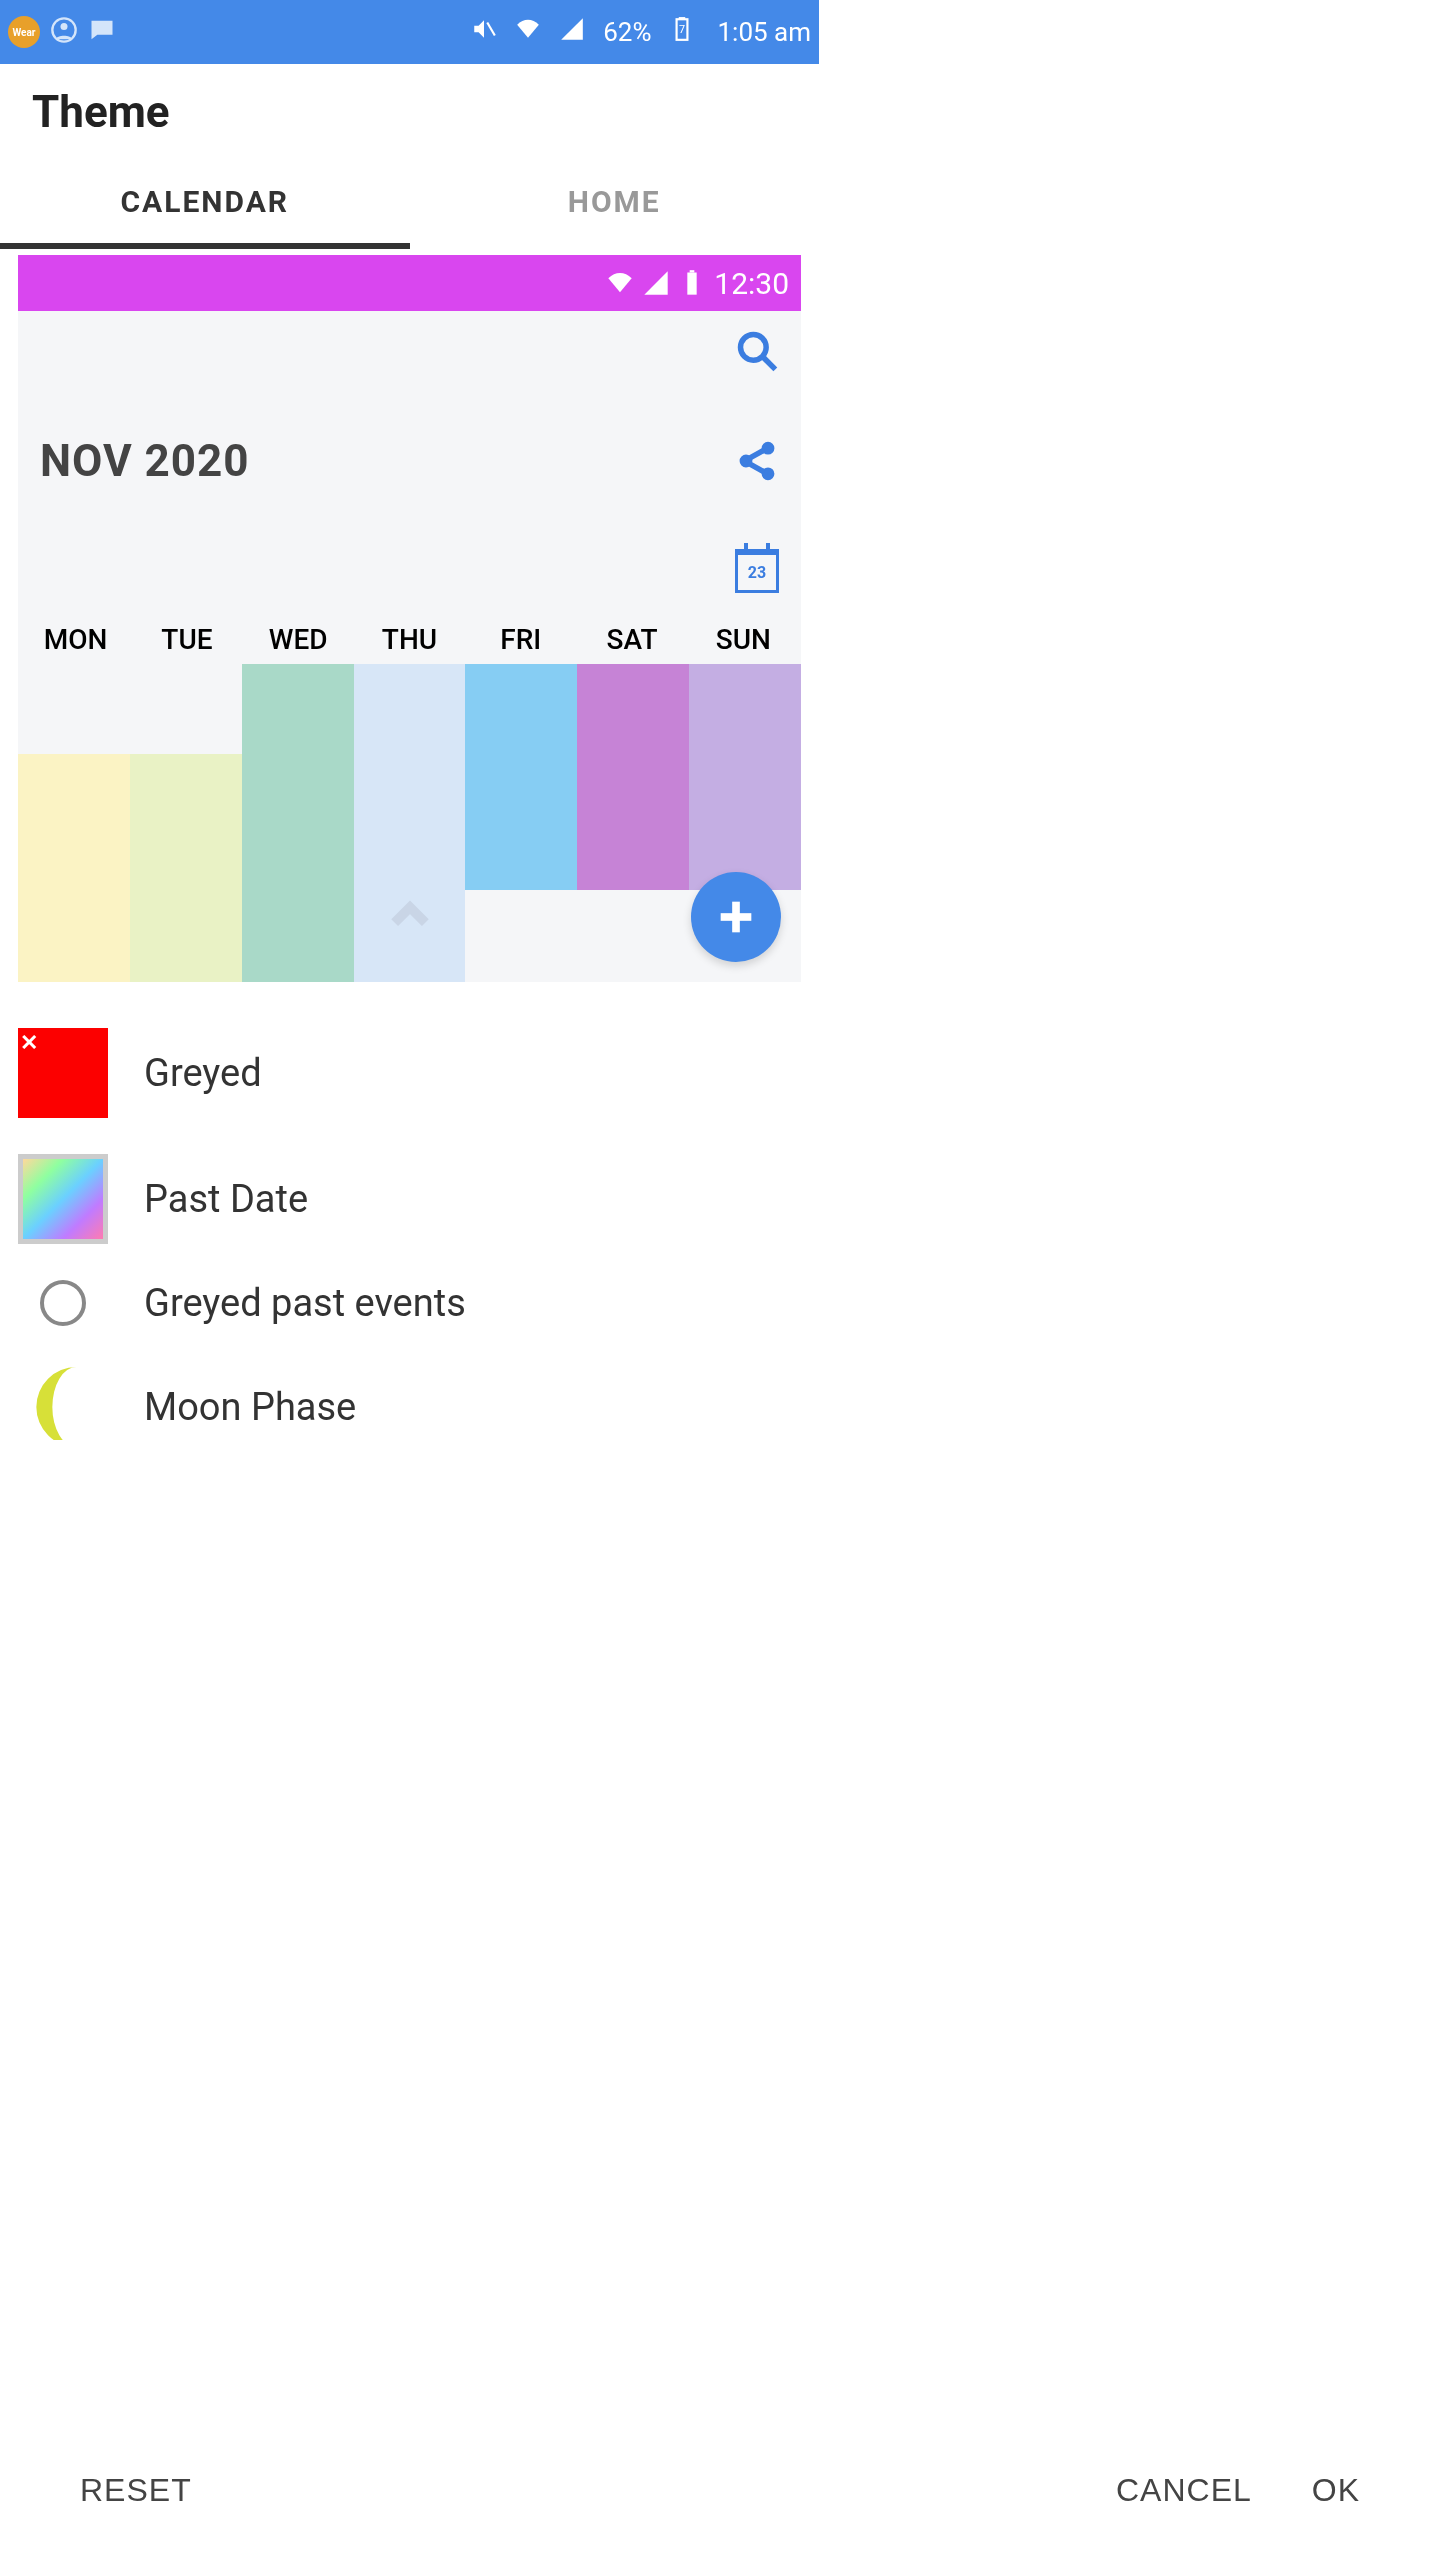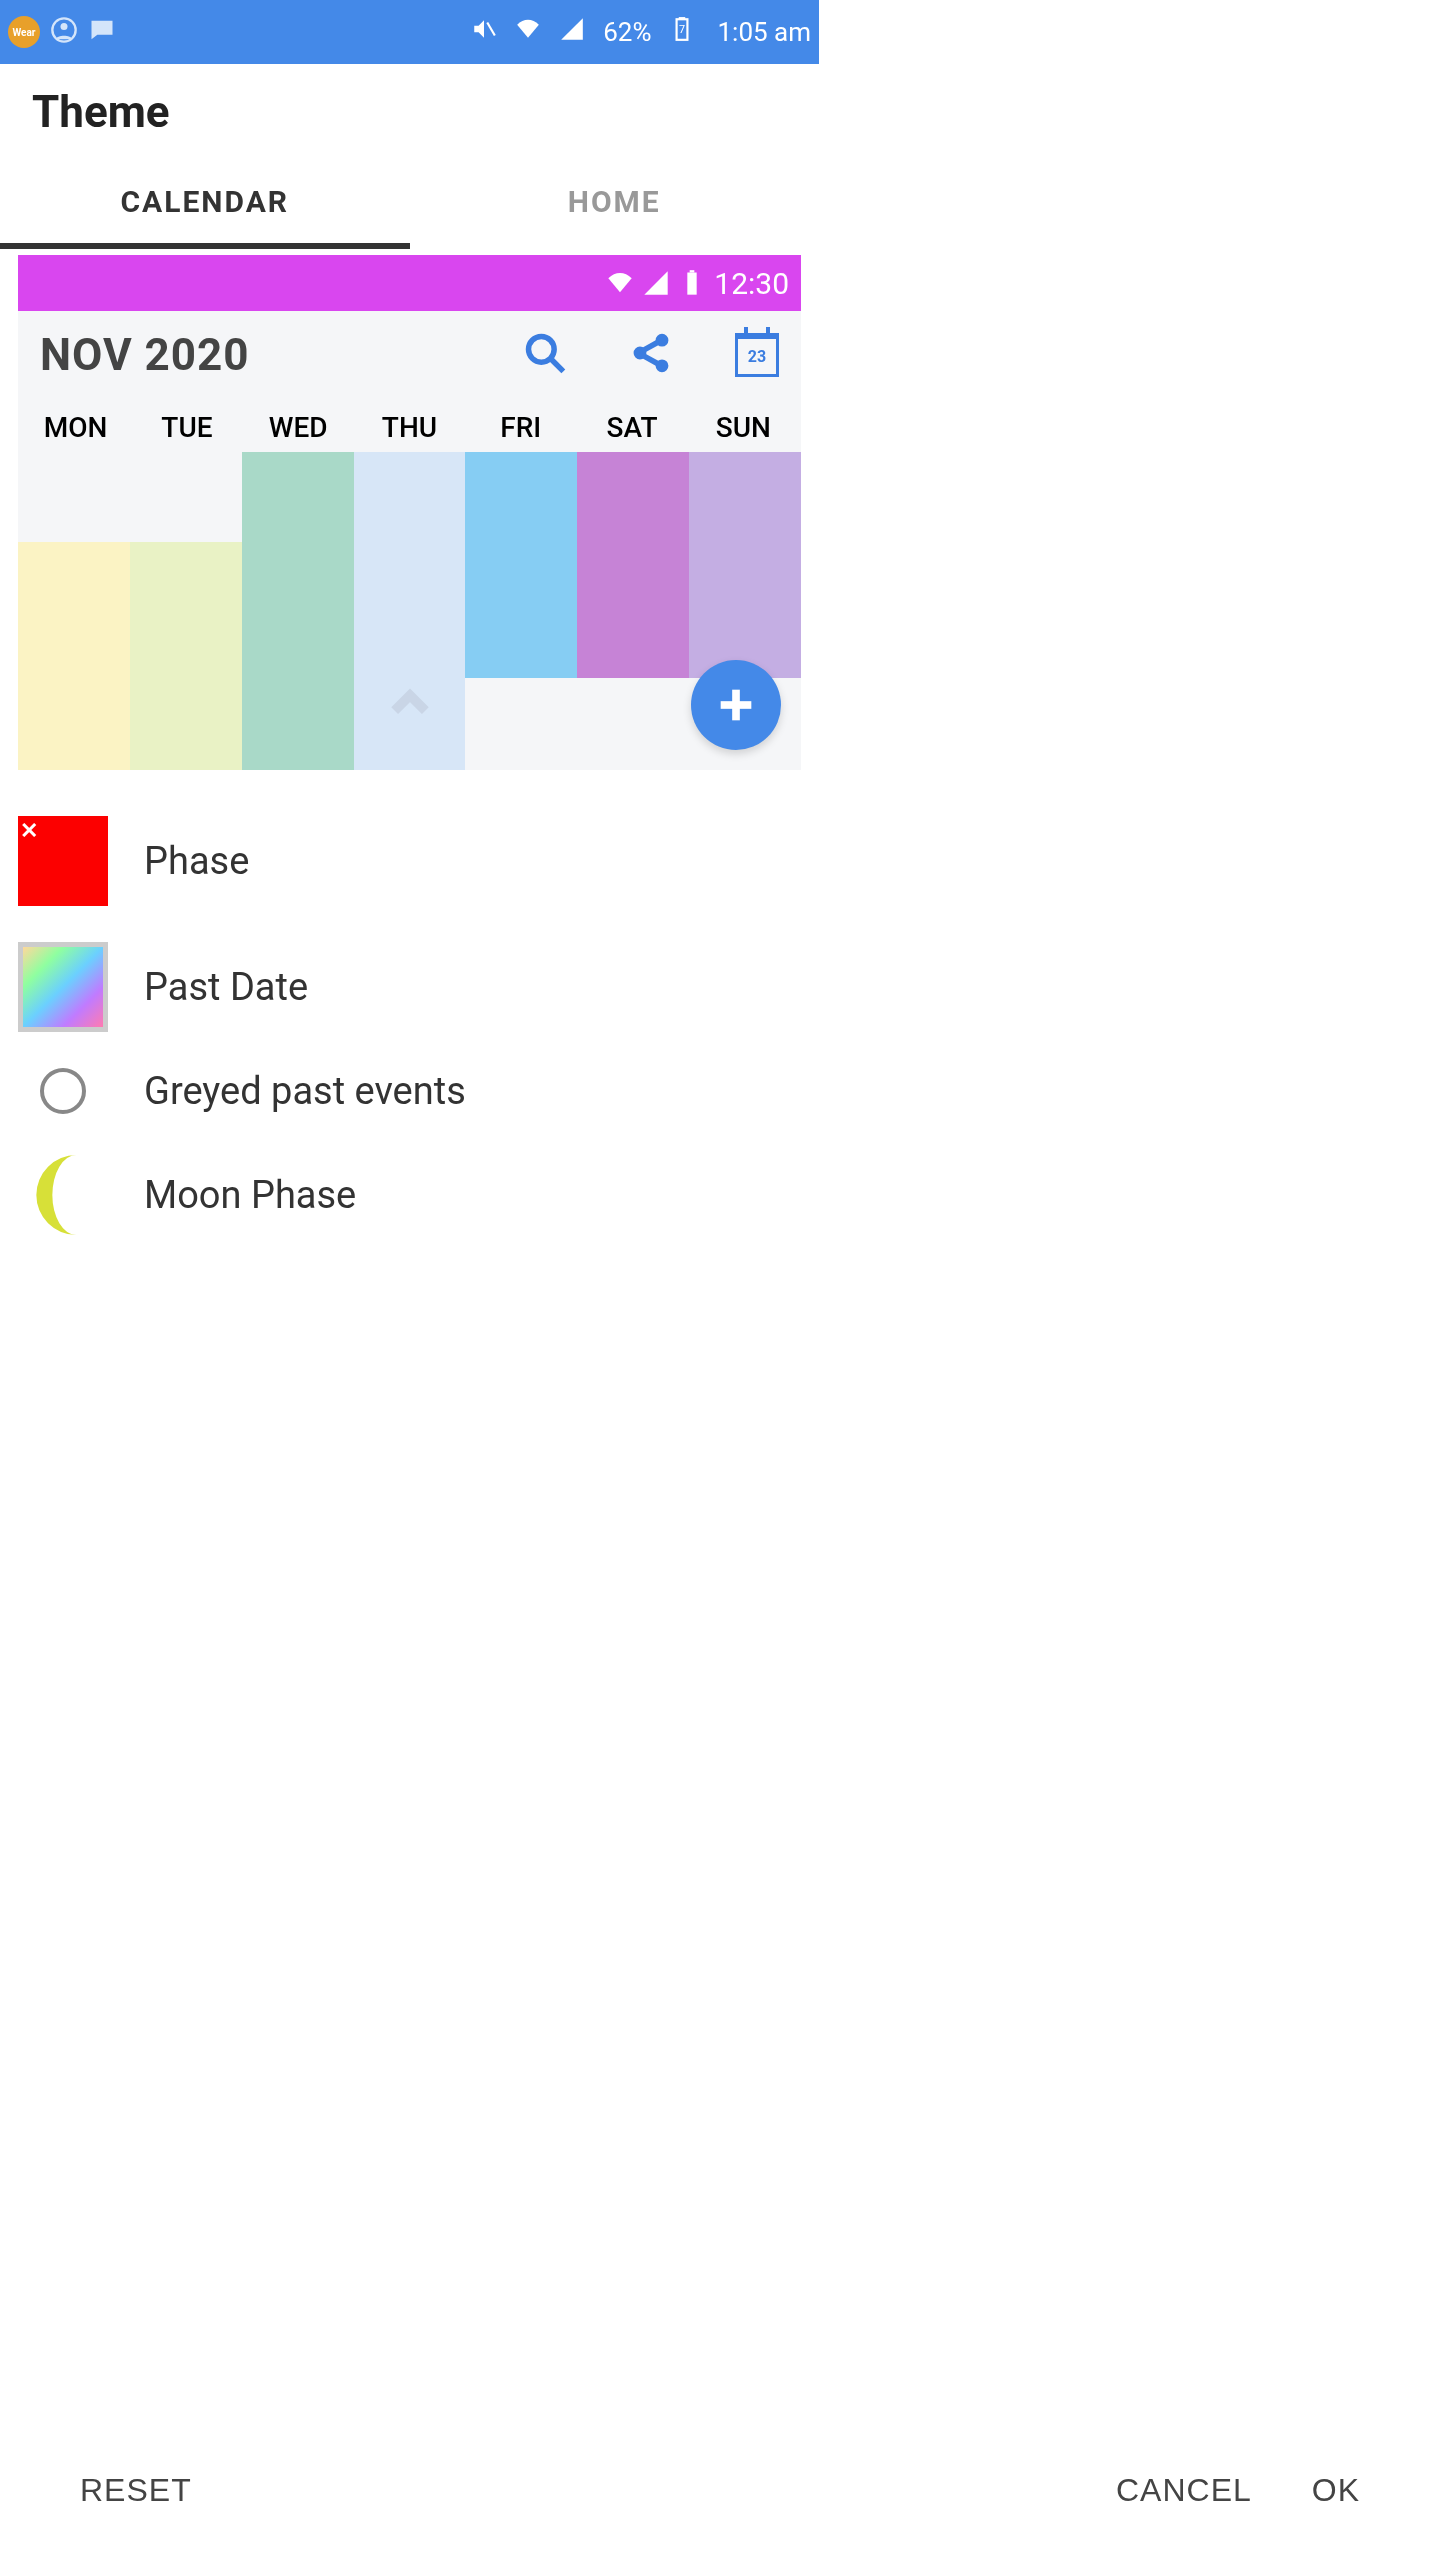--- a/index.html
+++ b/index.html
@@ -73,21 +73,21 @@
     align-items: center;
     justify-content: space-between;
     padding: 18px 22px 30px 22px;
   }
   .month-label {
     font-size: 44px;
     font-weight: bold;
     color: #444;
     letter-spacing: 1px;
   }
-  .month-icons { display: flex; gap: 62px; align-items: center; }
+  .month-icons { display: flex; gap: 62px; align-items: center; flex-direction: column; }
   .month-icons svg { width: 44px; height: 44px; stroke: #3b7de0; fill: none; stroke-width: 3; }
   .cal-23 {
     width: 44px; height: 44px;
     border: 3px solid #3b7de0; border-top: 6px solid #3b7de0;
     display: flex; align-items: center; justify-content: center;
     font-size: 16px; color: #3b7de0; font-weight: bold;
     position: relative;
   }
   .cal-23::before, .cal-23::after {
     content:""; position: absolute; top: -12px; width: 4px; height: 10px; background: #3b7de0;
@@ -314,21 +314,21 @@
         </svg>
     </div>
   </div>
 </div>
 
 <div class="options">
   <div class="opt-row">
     <div class="swatch red">
         <span class="x">✕</span>
       </div>
-    <span class="opt-label">Phase</span>
+    <span class="opt-label">Greyed</span>
   </div>
   <div class="opt-row">
     <div class="swatch spectrum"></div>
     <span class="opt-label">Past Date</span>
   </div>
   <div class="opt-row">
     <div class="radio"></div>
     <span class="opt-label">Greyed past events</span>
   </div>
   <div class="opt-row">

